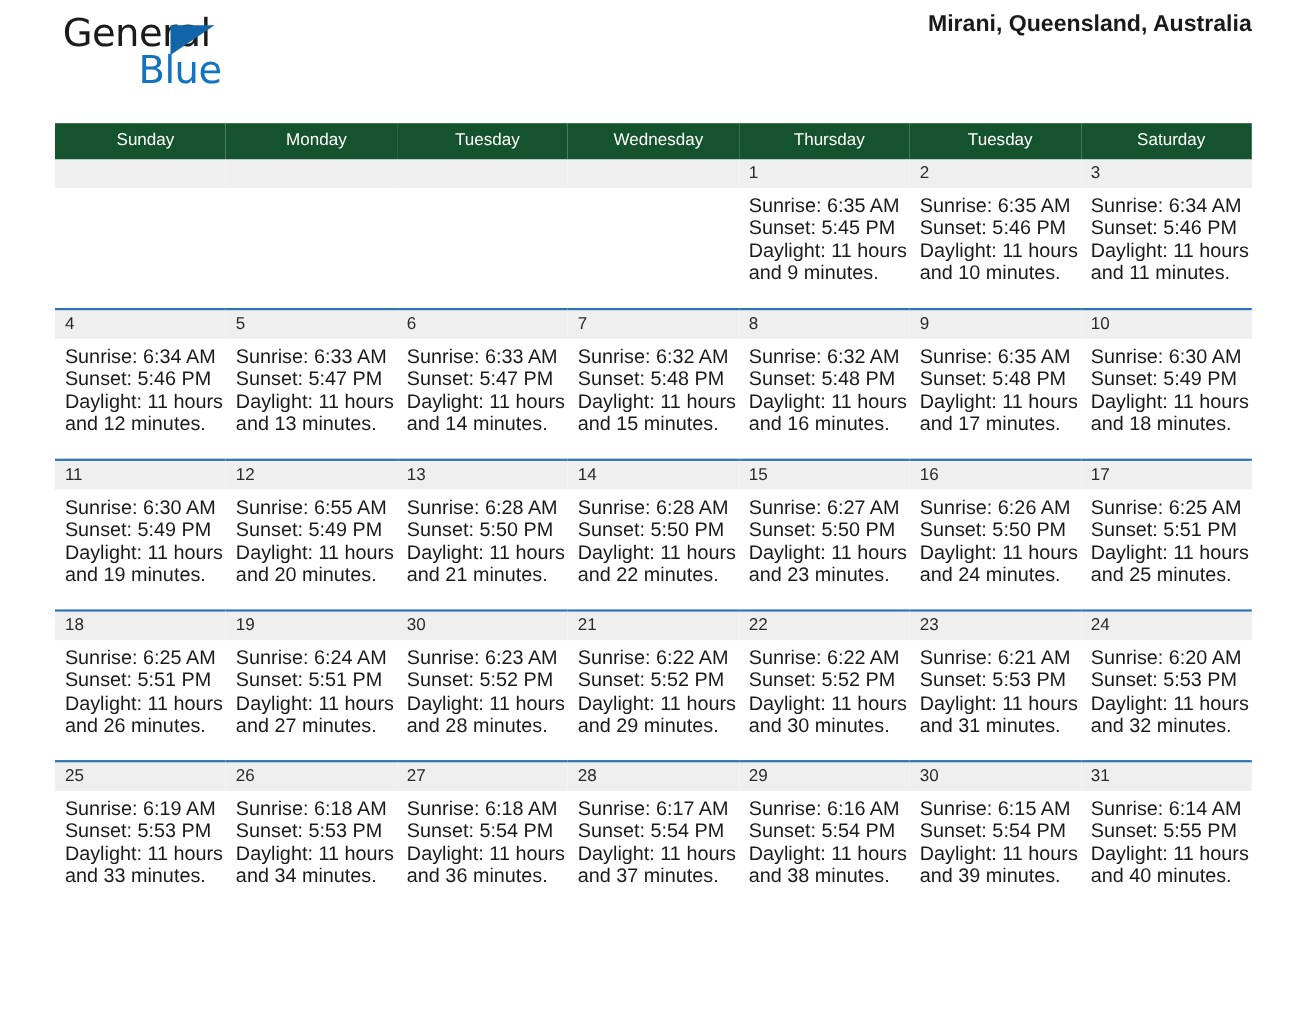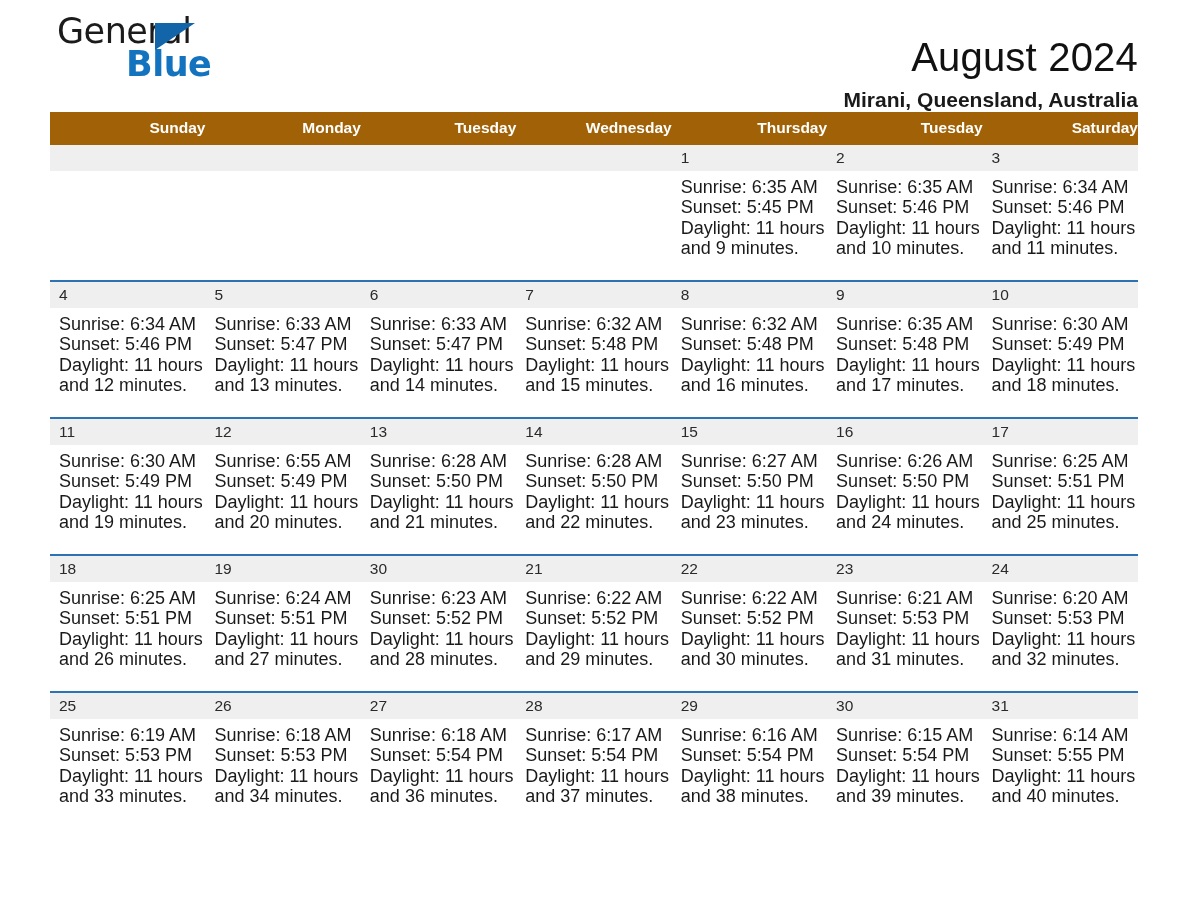--- a/index.html
+++ b/index.html
@@ -58,21 +58,21 @@
     border-bottom: 27px solid transparent;
   }
   .brand-line2 {
     position: absolute;
     left: 69px;
     top: 33px;
     font-size: 35px;
     letter-spacing: -0.5px;
     color: #1373BE;
     font-family: "DejaVu Sans", sans-serif;
-    font-weight: 700;
+    font-weight: 400;
   }
 
   .title-block {
     position: absolute;
     right: 0;
     top: 0;
     text-align: right;
   }
   .month-title {
     font-size: 40px;
@@ -92,25 +92,25 @@
     line-height: 1.1;
   }
 
   
   .calendar {
     width: 1088px;
     border-collapse: collapse;
     table-layout: fixed;
   }
   .calendar th {
-    background: #a16207;
+    background: #14532d;
     color: #ffffff;
     font-size: 15.5px;
-    font-weight: 700;
-    text-align: right;
+    font-weight: 400;
+    text-align: center;
     padding: 7px 0 8px 9px;
     border: none;
   }
   .calendar td {
     vertical-align: top;
     padding: 0;
     border: none;
     border-top: 2px solid #2D72B3;
     height: 135px;
     width: 155.4px;
@@ -147,21 +147,20 @@
 <div class="page">
 
   <div class="top">
     <div class="brand">
       <span class="brand-line1">General</span>
       <span class="brand-tri"></span>
       <span class="brand-line2">Blue</span>
     </div>
 
     <div class="title-block">
-      <h1 class="month-title">August 2024</h1>
       <p class="location">Mirani, Queensland, Australia</p>
     </div>
   </div>
 
   <table class="calendar">
     <thead>
       <tr>
         <th>Sunday</th>
         <th>Monday</th>
         <th>Tuesday</th>

